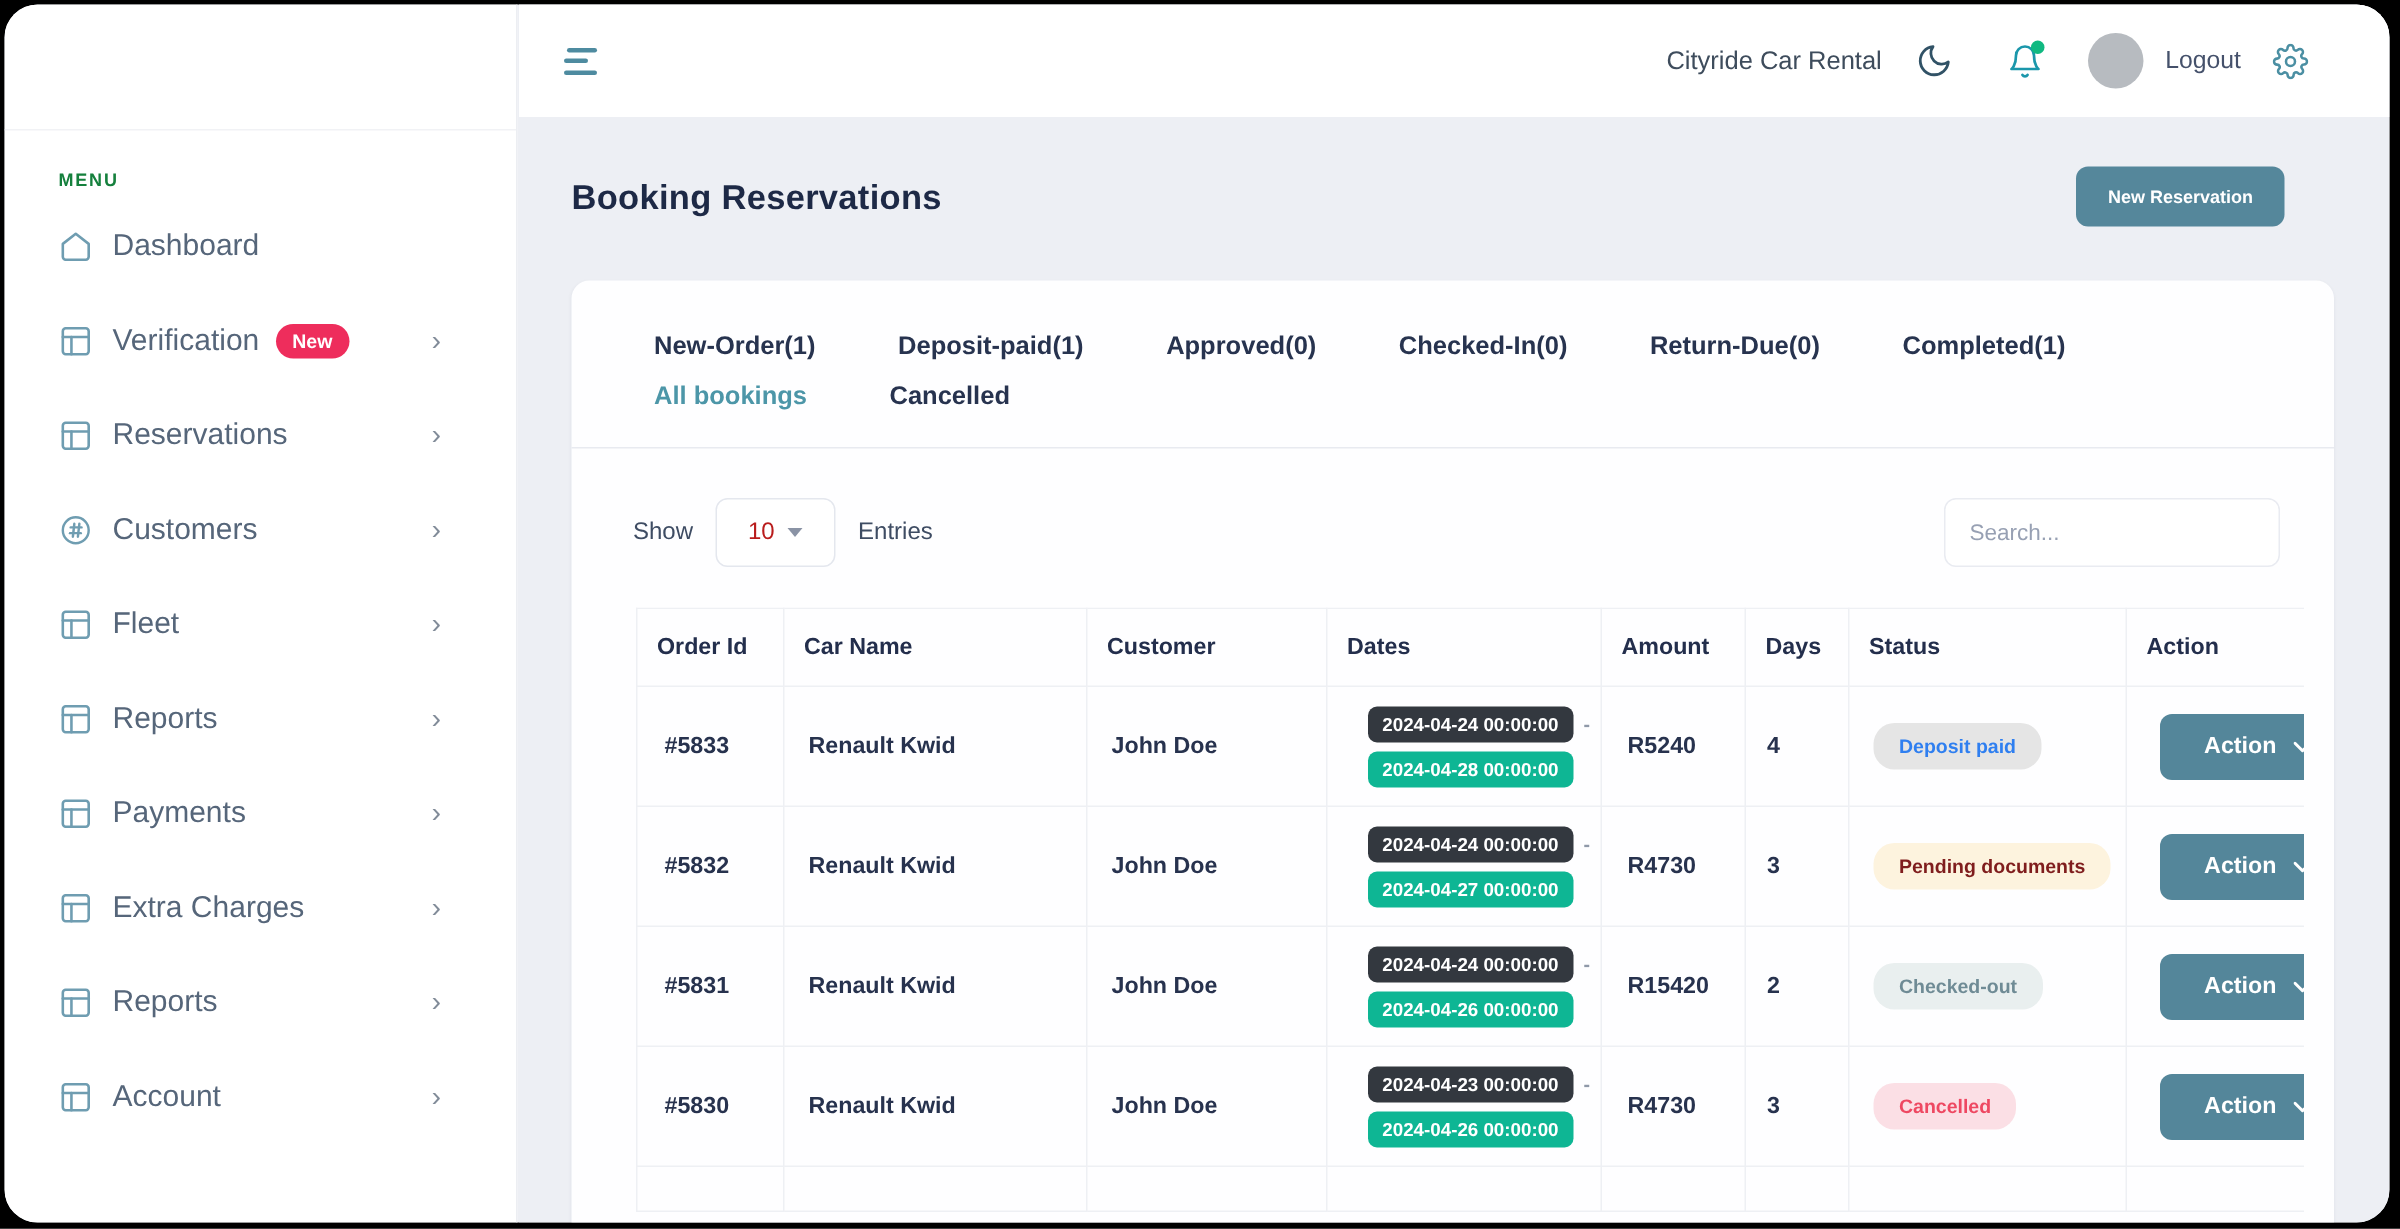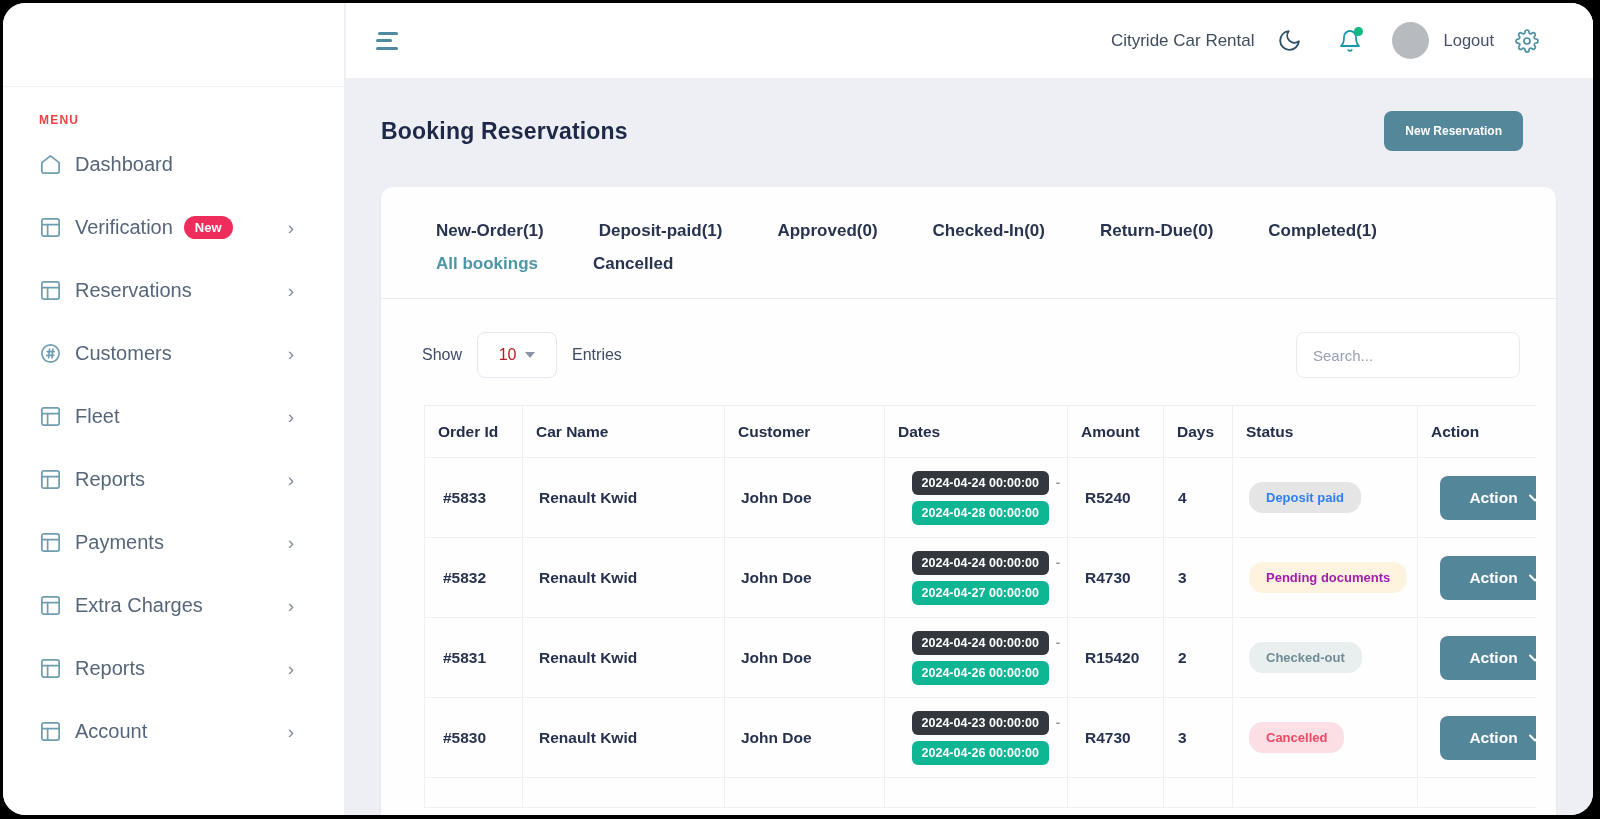--- a/index.html
+++ b/index.html
@@ -2,21 +2,21 @@
 <html><head>
 <meta charset="utf-8">
 <style>
   * { margin:0; padding:0; box-sizing:border-box; }
   html,body { width:1600px; height:819px; background:#000; font-family:"Liberation Sans", sans-serif; overflow:hidden; }
   .screen { position:absolute; top:3px; left:3px; right:7px; bottom:4px; background:#edeff4; border-radius:22px; overflow:hidden; }
 
   
   .sidebar { position:absolute; left:0; top:0; bottom:0; width:342px; background:#fff; border-right:1px solid #eceef2; z-index:2; }
   .side-logo { height:84px; border-bottom:1px solid #f1f2f5; }
-  .menu-label { margin:26px 0 6px 36px; font-size:12px; font-weight:700; letter-spacing:1.2px; color:#ef4444; }
+  .menu-label { margin:26px 0 6px 36px; font-size:12px; font-weight:700; letter-spacing:1.2px; color:#15803d; }
   .side-nav { margin-top:6px; }
   .side-item { display:flex; align-items:center; height:63px; padding:0 50px 0 36px; cursor:pointer; }
   .side-item .s-icon { width:23px; height:23px; margin-right:13px; flex:0 0 auto; display:flex; align-items:center; }
   .side-item .s-label { font-size:20px; font-weight:500; color:#56667a; }
   .side-chevron { margin-left:auto; color:#828c99; font-size:19px; line-height:1; font-weight:500; }
   .new-badge { margin-left:11px; background:#ee2d5c; color:#fff; font-size:13px; font-weight:700; padding:4px 11px; border-radius:999px; }
 
   
   .main { position:absolute; left:343px; right:0; top:0; bottom:0; background:#edeff4; }
   .topbar { height:75px; background:#fff; display:flex; align-items:center; justify-content:space-between; padding:0 54px 0 30px; }
@@ -68,21 +68,21 @@
 
   .dates { display:flex; flex-direction:column; align-items:flex-end; gap:6px; }
   .date-top { position:relative; display:flex; align-items:center; }
   .date-badge { color:#fff; font-size:12.5px; font-weight:700; padding:5px 10px; border-radius:6px; white-space:nowrap; }
   .date-start { background:#33383f; }
   .date-end { background:#0eb694; }
   .dash { position:absolute; right:-11px; color:#8f99a8; font-weight:700; font-size:13px; }
 
   .status { display:inline-block; padding:8px 17px; border-radius:14px; font-size:13px; font-weight:700; white-space:nowrap; }
   .st-blue  { background:#e5e5e5; color:#2f7ff0; }
-  .st-amber { background:#fdf3de; color:#a21caf; }
+  .st-amber { background:#fdf3de; color:#7f1d1d; }
   .st-gray  { background:#e9efef; color:#6f8b95; }
   .st-red   { background:#fbdfe5; color:#ee4862; }
 
   .action-btn { background:#54869a; color:#fff; border:none; border-radius:8px; font-size:15.5px; font-weight:700; padding:13px 0; width:130px; display:inline-flex; align-items:center; justify-content:center; gap:11px; cursor:pointer; font-family:inherit; }
   tr.partial td { height:30px; }
 </style>
 </head>
 <body>
 
 <div class="screen">

